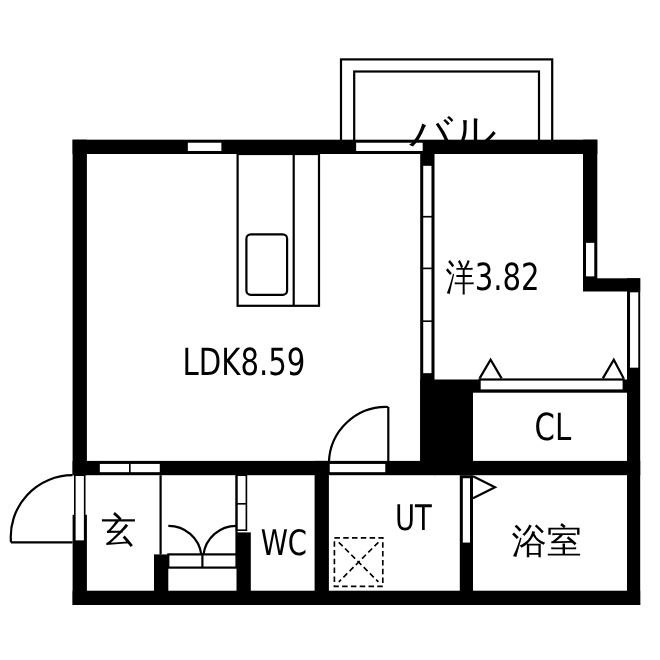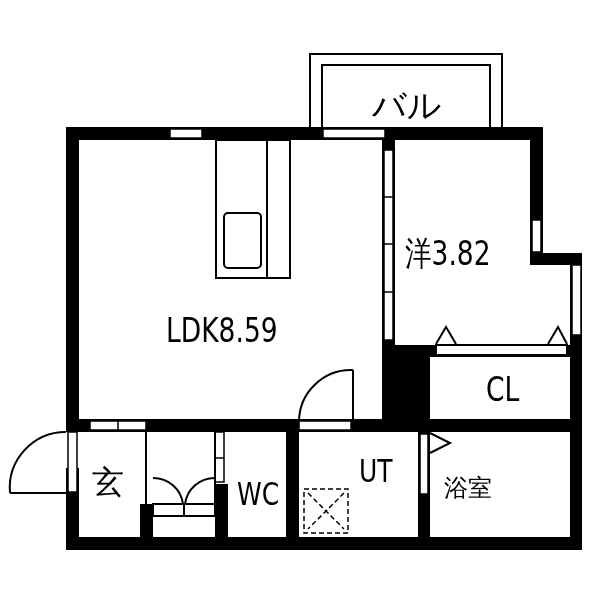--- a/index.html
+++ b/index.html
@@ -103,20 +103,20 @@
     <path d="M430 433 L450 443 L430 453"></path>
   </g>
 
   <g fill="none" stroke="#000" stroke-width="1.5" stroke-dasharray="5,3">
     <rect x="304" y="489" width="44" height="44"></rect>
     <line x1="308" y1="493" x2="344" y2="529"></line>
     <line x1="344" y1="493" x2="308" y2="529"></line>
   </g>
 </svg>
 
-<div class="lbl" style="left:372px;top:88px;font-size:34px;">バル</div>
+<div class="lbl" style="left:372px;top:102px;font-size:39px;">バル</div>
 <div class="lbl cond" style="left:166px;top:313px;font-size:34px;">LDK8.59</div>
 <div class="lbl cond" style="left:405px;top:236px;font-size:34px;">洋3.82</div>
 <div class="lbl cond" style="left:486px;top:372px;font-size:34px;">CL</div>
 <div class="lbl" style="left:92px;top:466px;font-size:32px;">玄</div>
 <div class="lbl cond" style="left:237px;top:478px;font-size:32px;">WC</div>
 <div class="lbl cond" style="left:359px;top:455px;font-size:32px;">UT</div>
-<div class="lbl" style="left:444px;top:476px;font-size:24px;">浴室</div>
+<div class="lbl" style="left:465px;top:476px;font-size:32px;">浴室</div>
 
 </body></html>

